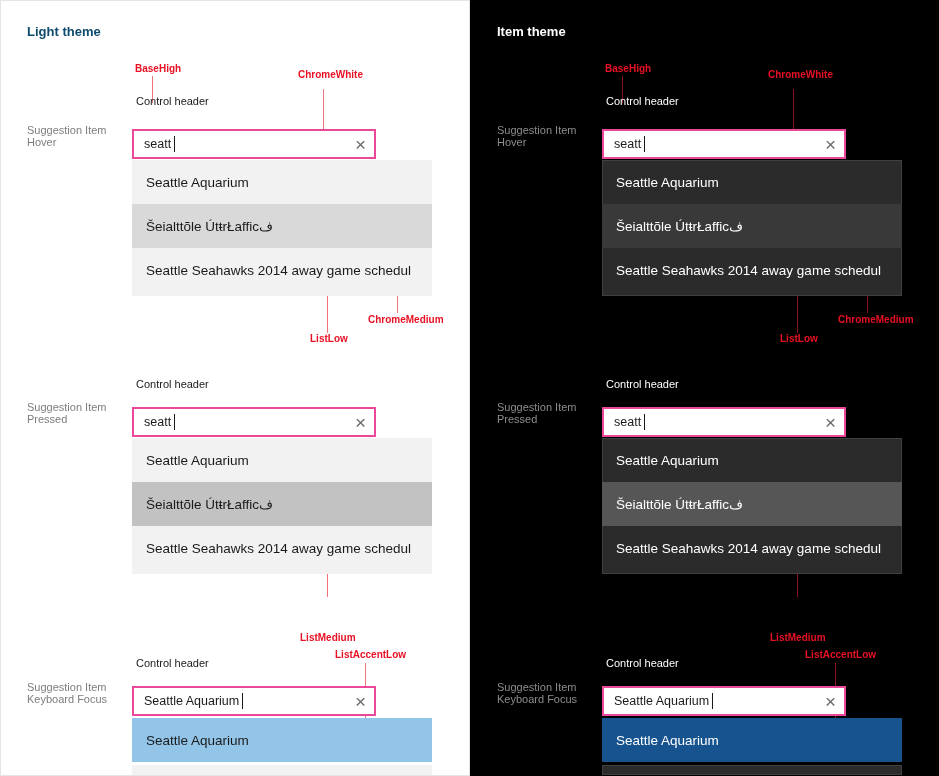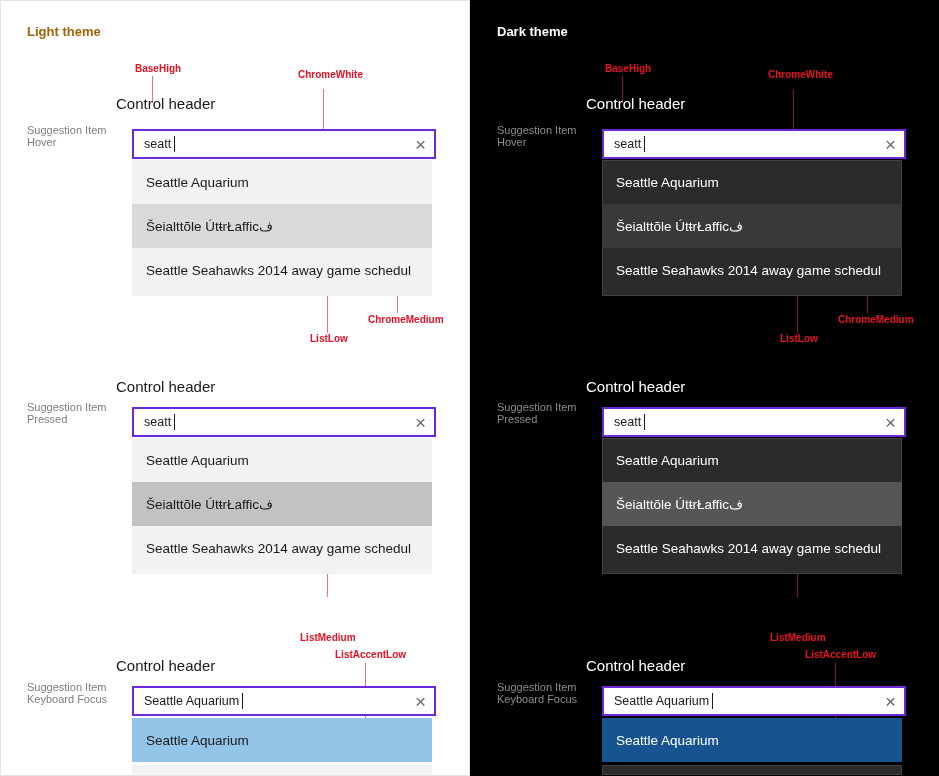--- a/index.html
+++ b/index.html
@@ -2,33 +2,33 @@
 <html><head>
 <meta charset="utf-8">
 <style>
   html,body{margin:0;padding:0;background:#fff;}
   #stage{position:relative;width:939px;height:776px;overflow:hidden;
          font-family:"Liberation Sans",sans-serif;}
   .panel{position:absolute;top:0;height:776px;overflow:hidden;}
   .panel.light{left:0;width:470px;background:#ffffff;box-shadow:inset 0 0 0 1px #e4e4e4;}
   .panel.dark{left:470px;width:469px;background:#000000;}
 
-  .theme-title{position:absolute;left:27px;top:24px;font-size:13px;font-weight:bold;color:#a16207;}
+  .theme-title{position:absolute;left:27px;top:24px;font-size:13px;font-weight:bold;color:#0c4a6e;}
   .dark .theme-title{color:#ffffff;}
 
   .caption{position:absolute;left:27px;width:98px;font-size:11px;line-height:12px;color:#7d7d7d;}
   .dark .caption{color:#8c8c8c;}
   .g1-caption{top:124px}.g2-caption{top:401px}.g3-caption{top:681px}
 
-  .header{position:absolute;left:116px;font-size:15px;color:#1a1a1a;}
+  .header{position:absolute;left:136px;font-size:11px;color:#1a1a1a;}
   .dark .header{color:#ffffff;}
   .g1-header{top:95px}.g2-header{top:378px}.g3-header{top:657px}
 
-  .inputbox{position:absolute;left:132px;width:304px;height:30px;box-sizing:border-box;
-            background:#ffffff;border:2px solid #6d28d9;display:flex;align-items:center;
+  .inputbox{position:absolute;left:132px;width:244px;height:30px;box-sizing:border-box;
+            background:#ffffff;border:2px solid #ec4899;display:flex;align-items:center;
             padding:0 8px 0 10px;}
   .g1-input{top:129px}.g2-input{top:407px}.g3-input{top:686px}
   .input-value{font-size:12.5px;color:#1a1a1a;white-space:pre;}
   .caret{width:1px;height:16px;background:#1a1a1a;margin-left:3px;flex:0 0 auto;}
   .clear{margin-left:auto;font-size:19px;line-height:1;color:#6b6b6b;font-weight:300;}
 
   .list{position:absolute;left:132px;width:300px;}
   .g1-list{top:160px}.g2-list{top:438px}.g3-list{top:718px}
   .listbg{background:#f2f2f2;padding-bottom:4px;}
   .dark .listbg{background:#2b2b2b;box-shadow:inset 0 0 0 1px rgba(255,255,255,.1);}
@@ -124,21 +124,21 @@
       <span class="clear">×</span>
     </div>
     <div class="list g3-list">
       <div class="item accent">Seattle Aquarium</div>
       <div class="spacer"></div>
       <div class="partial"></div>
     </div>
   </div>
 
   <div class="panel dark">
-    <div class="theme-title">Dark theme</div>
+    <div class="theme-title">Item theme</div>
 
     <div class="ann-label ann-basehigh-label">BaseHigh</div>
     <div class="ann-line ann-basehigh-line"></div>
     <div class="ann-label ann-chromewhite-label">ChromeWhite</div>
     <div class="ann-line ann-chromewhite-line"></div>
     <div class="ann-label ann-chromemedium-label">ChromeMedium</div>
     <div class="ann-line ann-chromemedium-line"></div>
     <div class="ann-label ann-listlow-label">ListLow</div>
     <div class="ann-line ann-listlow-line"></div>
     <div class="ann-label ann-listmedium-label">ListMedium</div>

